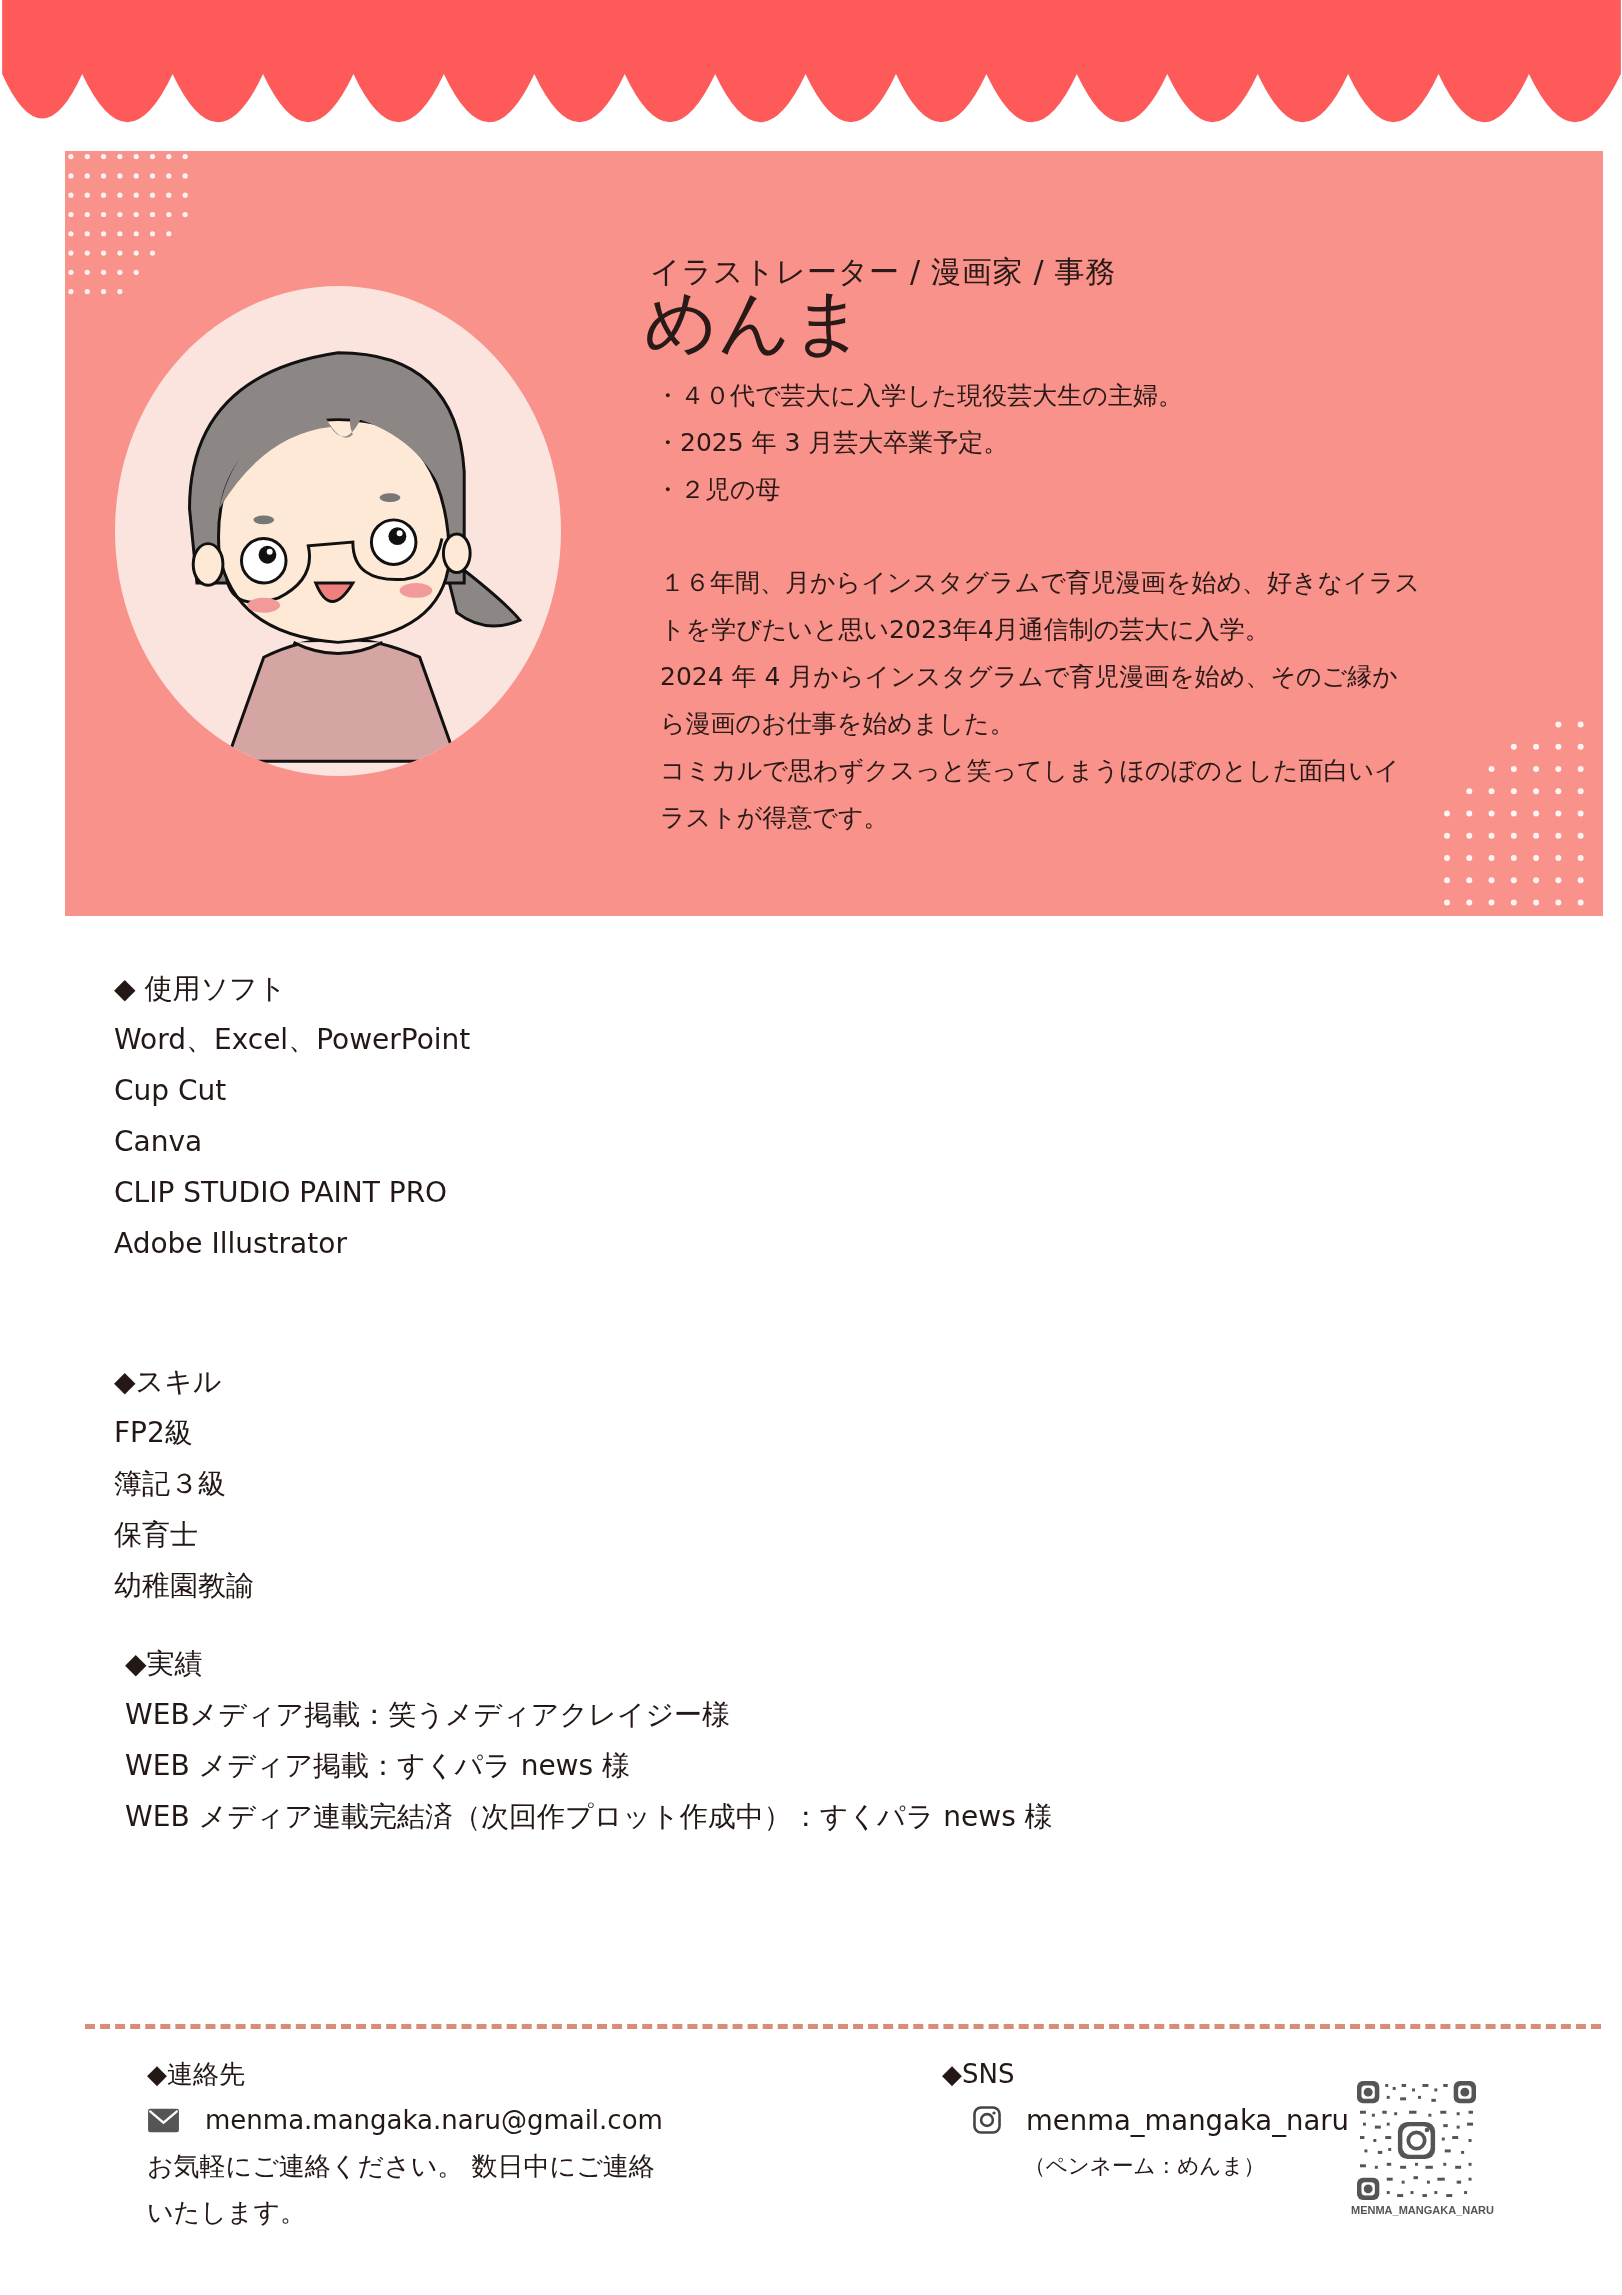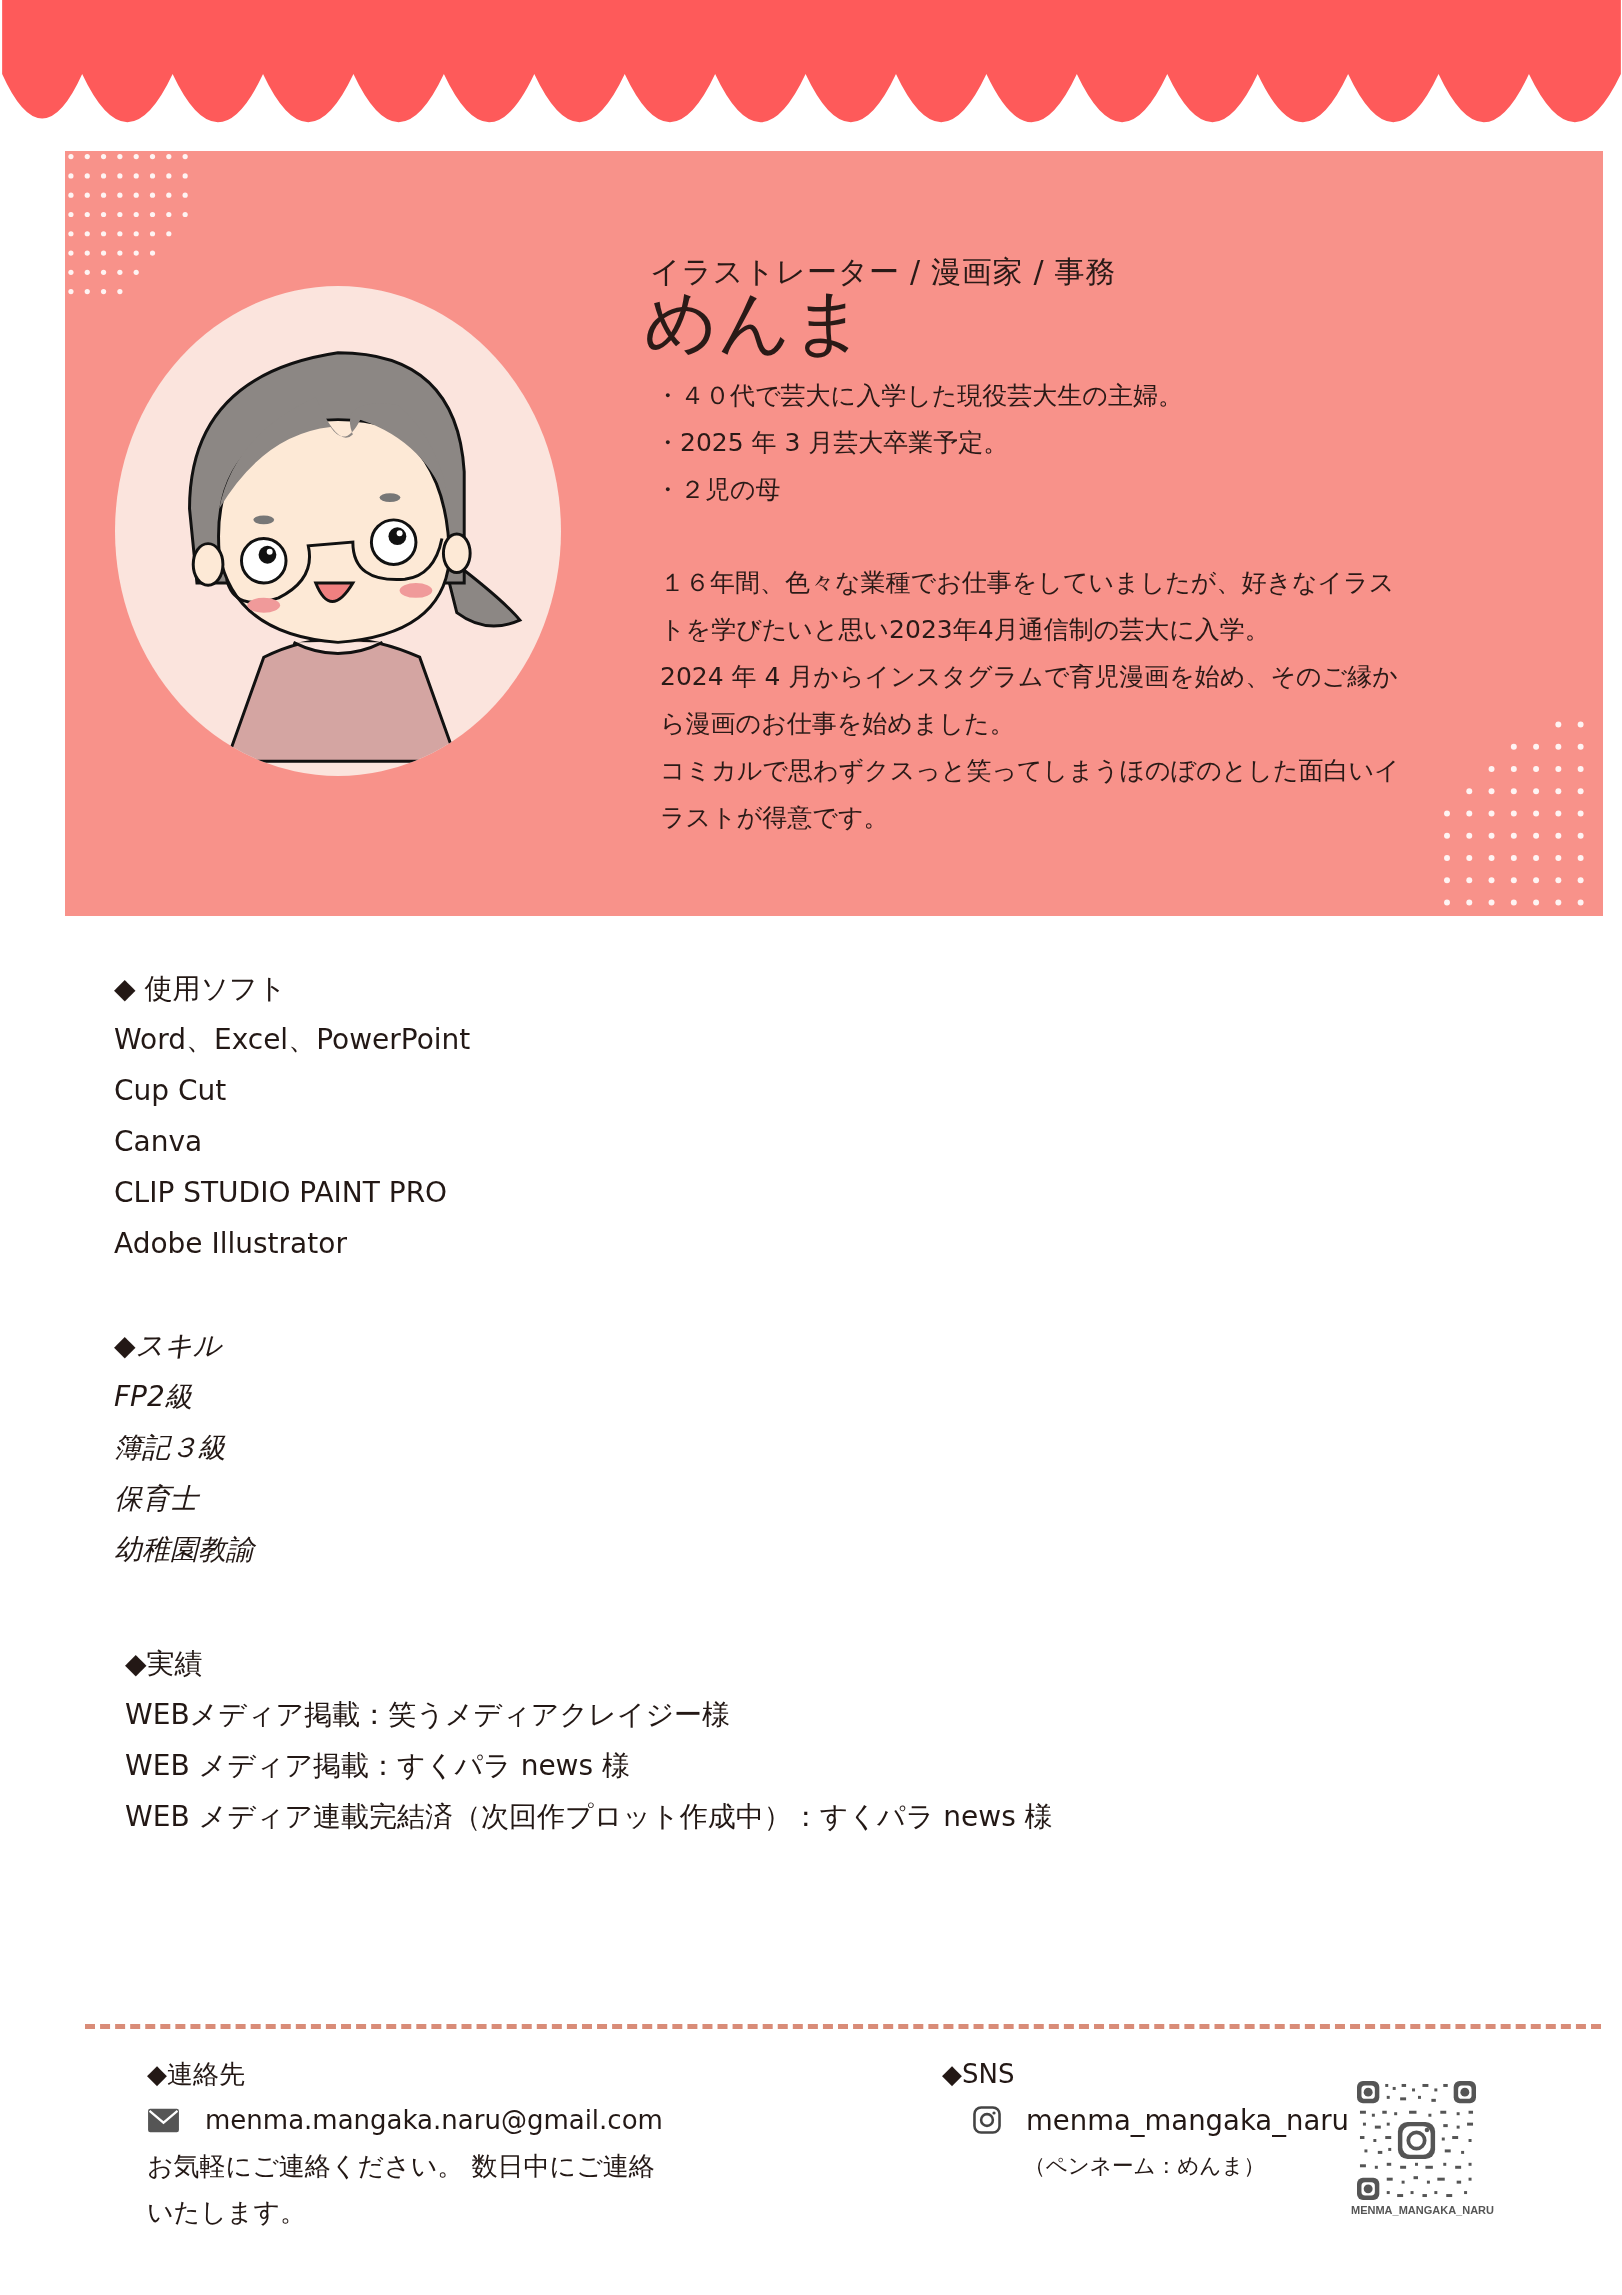--- a/index.html
+++ b/index.html
@@ -192,38 +192,38 @@
 </div>
 
 <div class="job">イラストレーター / 漫画家 / 事務</div>
 <div class="name">めんま</div>
 <div class="bullets">
   <div>・４０代で芸大に入学した現役芸大生の主婦。</div>
   <div>・2025 年 3 月芸大卒業予定。</div>
   <div>・２児の母</div>
 </div>
 <div class="bio">
-  <div>１６年間、色々な業種でお仕事をしていましたが、好きなイラス</div>
+  <div>１６年間、月からインスタグラムで育児漫画を始め、好きなイラス</div>
   <div>トを学びたいと思い2023年4月通信制の芸大に入学。</div>
   <div>2024 年 4 月からインスタグラムで育児漫画を始め、そのご縁か</div>
   <div>ら漫画のお仕事を始めました。</div>
   <div>コミカルで思わずクスっと笑ってしまうほのぼのとした面白いイ</div>
   <div>ラストが得意です。</div>
 </div>
 
 <div class="section" style="left:114px;top:963px;">
   <span class="head">◆ 使用ソフト</span>
   <span class="line">Word、Excel、PowerPoint</span>
   <span class="line">Cup Cut</span>
   <span class="line">Canva</span>
   <span class="line">CLIP STUDIO PAINT PRO</span>
   <span class="line">Adobe Illustrator</span>
 </div>
 
-<div class="section" style="left:114px;top:1320px;font-style:italic;">
+<div class="section" style="left:114px;top:1356px;">
   <span class="head">◆スキル</span>
   <span class="line">FP2級</span>
   <span class="line">簿記３級</span>
   <span class="line">保育士</span>
   <span class="line">幼稚園教諭</span>
 </div>
 
 <div class="section" style="left:125px;top:1638px;">
   <span class="head">◆実績</span>
   <span class="line">WEBメディア掲載：笑うメディアクレイジー様</span>

